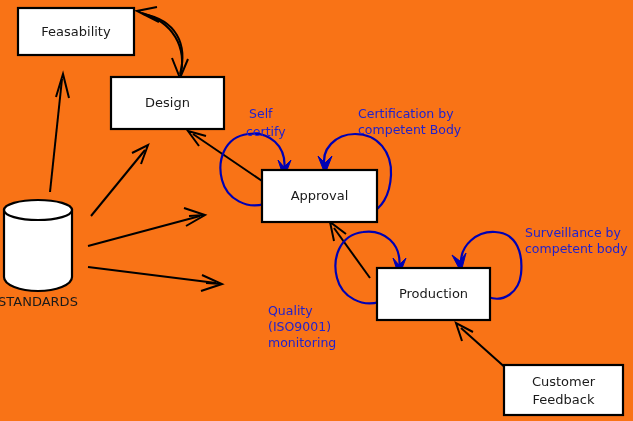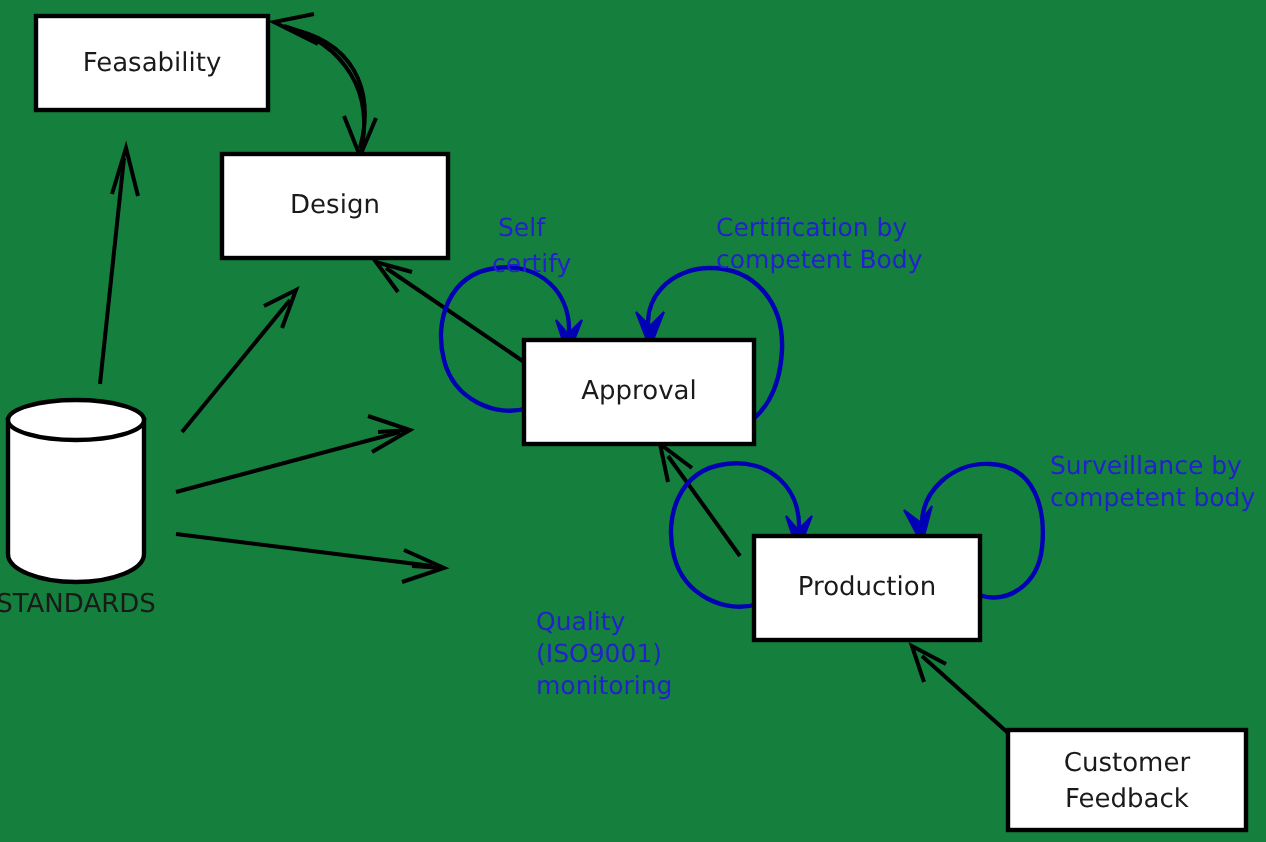--- a/index.html
+++ b/index.html
@@ -4,21 +4,21 @@
 <style>
   html, body {
     margin: 0;
     padding: 0;
     background: #ffffff;
   }
   #diagram-root {
     position: relative;
     width: 633px;
     height: 421px;
-    background: #15803d;
+    background: #f97316;
     font-family: "DejaVu Sans", "Liberation Sans", sans-serif;
     overflow: hidden;
   }
   svg.canvas {
     position: absolute;
     left: 0;
     top: 0;
     width: 633px;
     height: 421px;
   }

